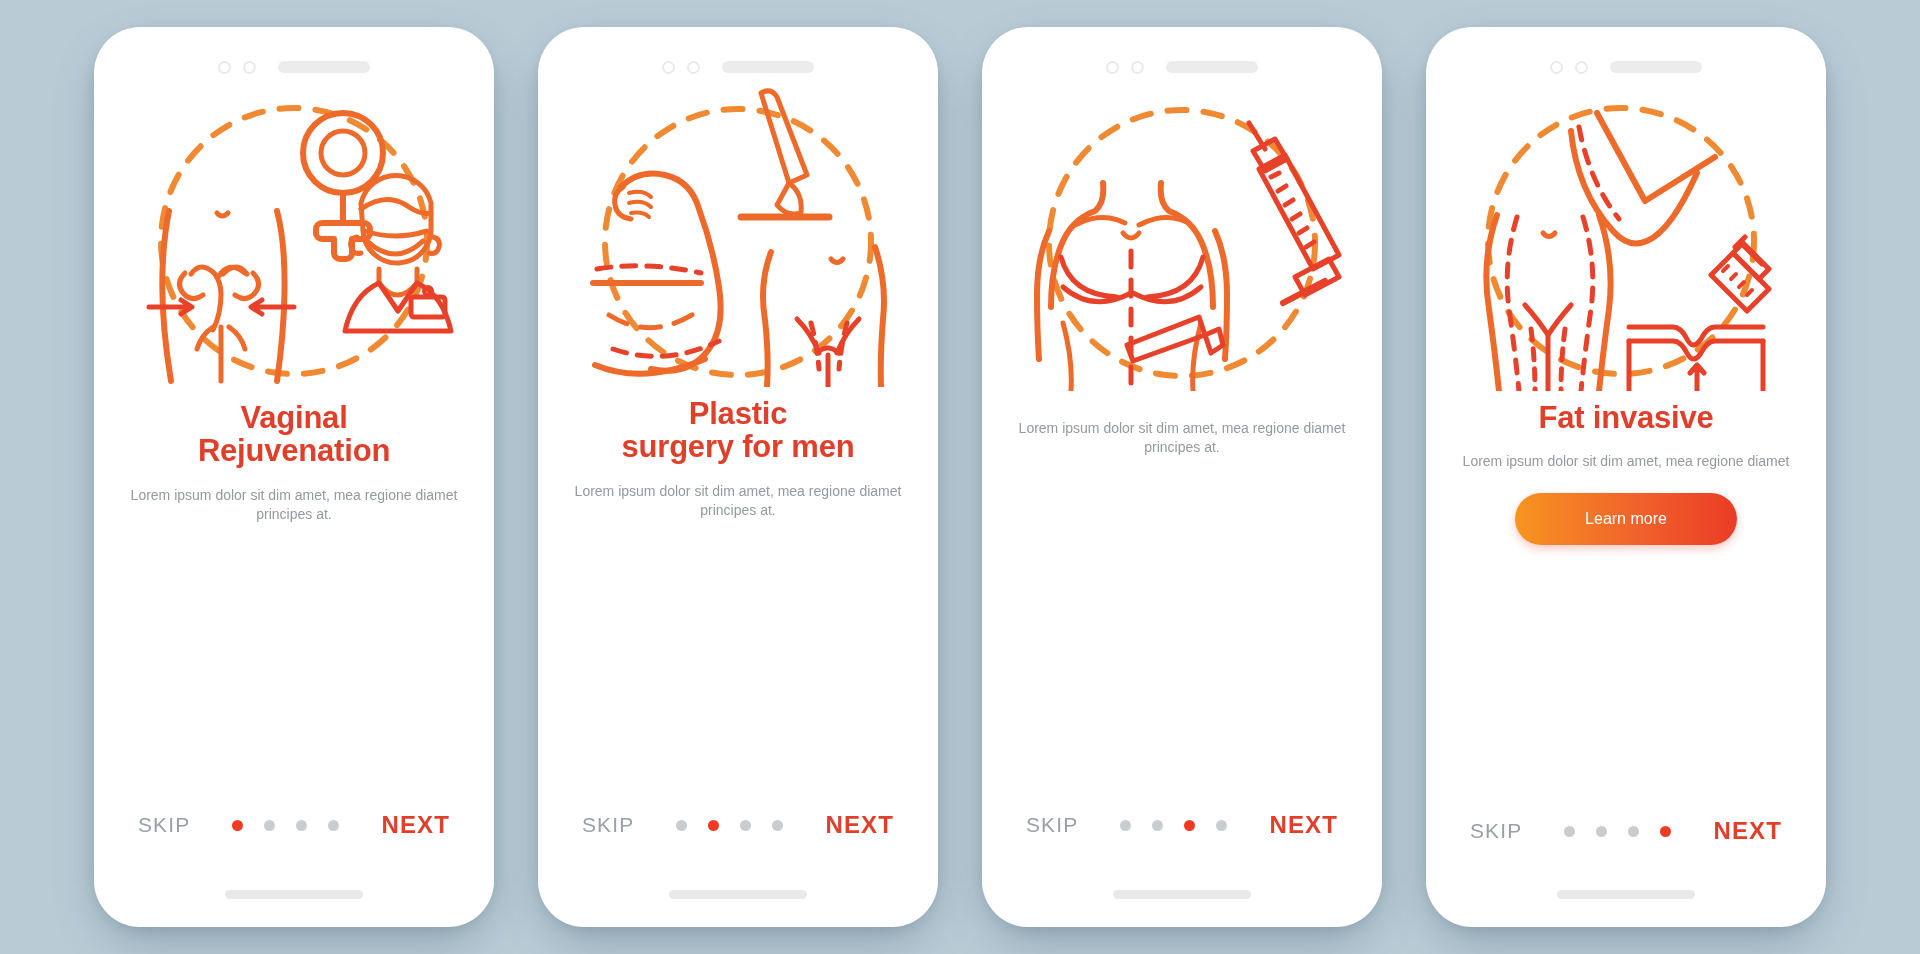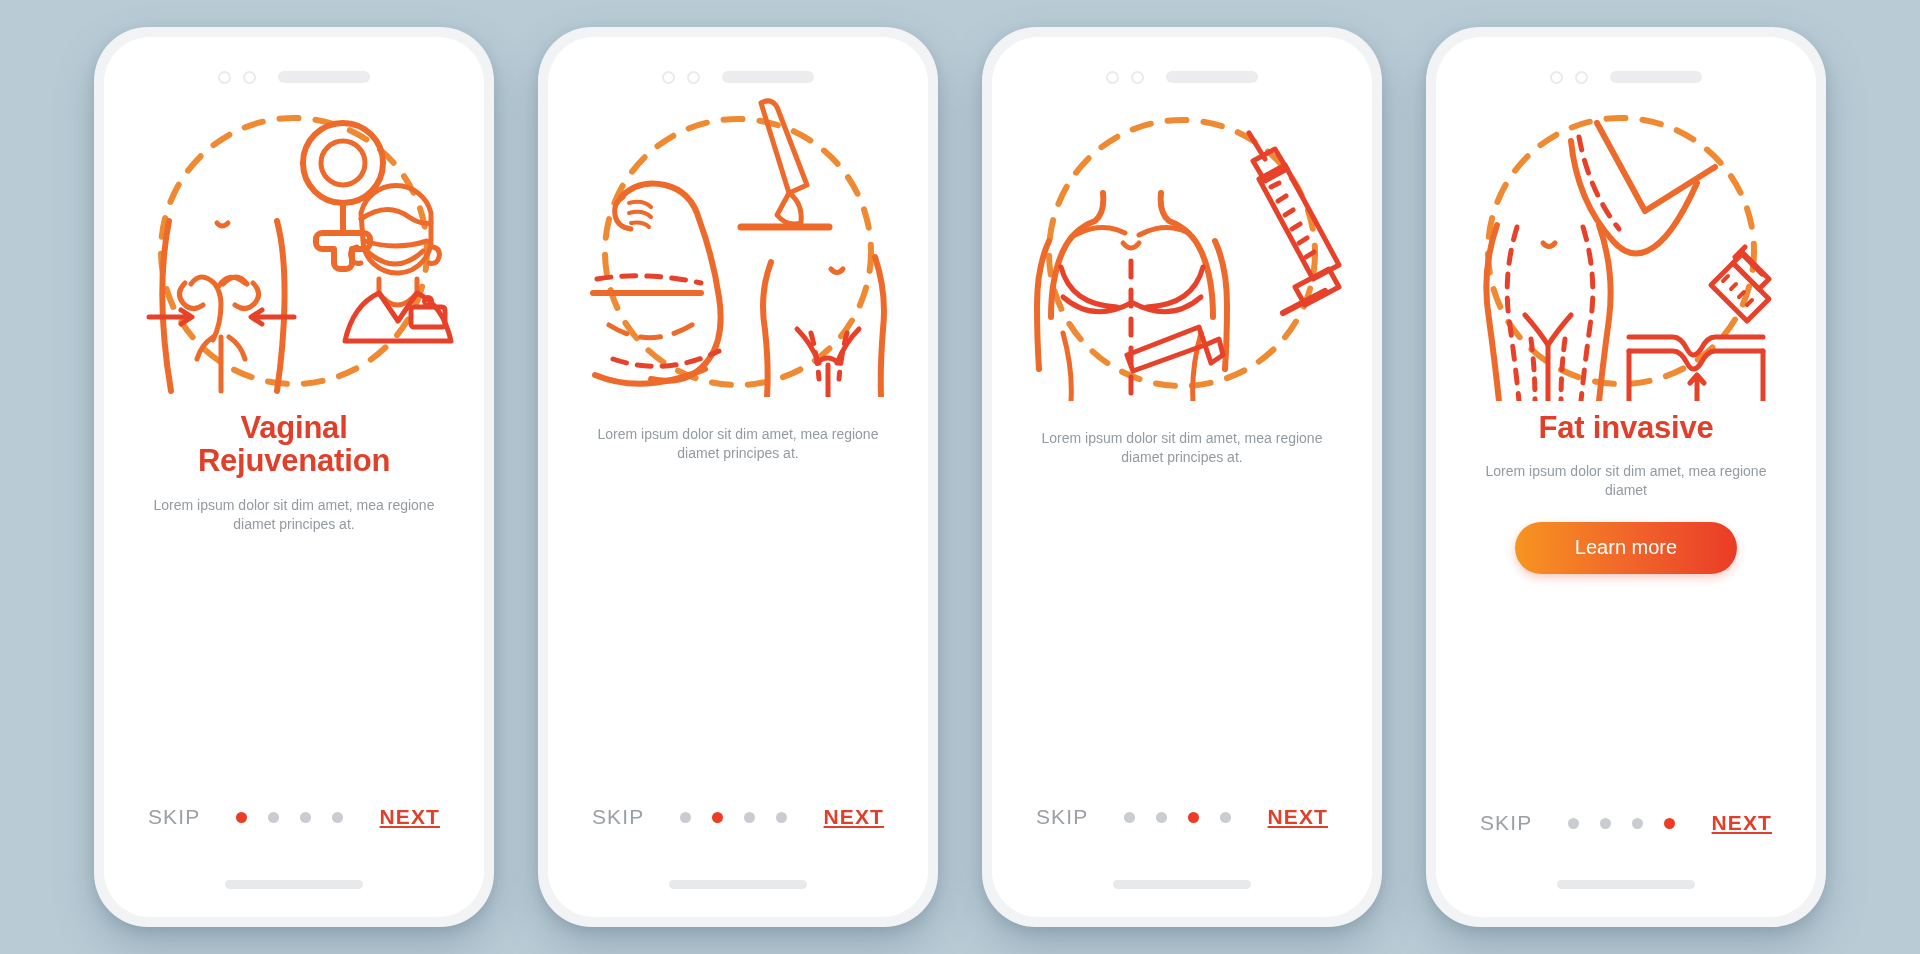--- a/index.html
+++ b/index.html
@@ -20,21 +20,20 @@
     align-items:center;
     gap:44px;
     padding:0 36px;
   }
   .phone {
     position:relative;
     width:400px; height:900px;
     background:#f2f3f5;
     border-radius:54px;
     box-shadow: 0 18px 40px rgba(70,95,115,0.30), 0 4px 12px rgba(70,95,115,0.18);
-    padding:10px;
     flex:0 0 auto;
   }
   .screen {
     position:relative;
     width:100%; height:100%;
     background:#ffffff;
     border-radius:46px;
     overflow:hidden;
     display:flex;
     flex-direction:column;
@@ -93,21 +92,21 @@
     font-weight:400;
   }
   .learn-more {
     margin:22px auto 0;
     display:block;
     width:222px; height:52px;
     border:none;
     border-radius:26px;
     background:linear-gradient(90deg,#f79420 0%,#f0622b 55%,#ea3c26 100%);
     color:#ffffff;
-    font-size:20px;
+    font-size:16px;
     font-family:"Liberation Sans", sans-serif;
     cursor:pointer;
     box-shadow:0 4px 10px rgba(234,70,38,0.28);
   }
   
   .nav {
     position:absolute;
     left:0; right:0;
     bottom:88px;
     display:flex;
@@ -117,28 +116,27 @@
   }
   .skip {
     font-size:21px;
     color:#9aa0a6;
     letter-spacing:1.1px;
     background:none; border:none;
     font-family:"Liberation Sans", sans-serif;
     cursor:pointer;
   }
   .next {
-    font-size:21px;
+    font-size:24px;
     color:#e03f2a;
     font-weight:700;
     letter-spacing:1.1px;
     background:none; border:none;
     font-family:"Liberation Sans", sans-serif;
     cursor:pointer;
-    text-decoration:underline;
   }
   .dots { display:flex; align-items:center; gap:21px; }
   .dot {
     width:11px; height:11px; border-radius:50%;
     background:#c9ccd0;
   }
   .dot.active { background:#ef3b24; }
   .home-bar {
     position:absolute;
     bottom:28px;
@@ -256,20 +254,22 @@
             <path d="M258 172 q6 7 12 0" stroke="#ee6a2b" stroke-width="5"></path>
             <path d="M224 232 q14 14 22 34 M286 232 q-14 14 -22 34" stroke="#e8412a" stroke-width="5"></path>
             <path d="M244 266 q10 -10 22 0" stroke="#e8412a" stroke-width="5"></path>
             <path d="M238 236 q6 22 8 46" stroke="#e8412a" stroke-width="5" stroke-dasharray="11 9"></path>
             <path d="M274 236 q-6 22 -8 46" stroke="#e8412a" stroke-width="5" stroke-dasharray="11 9"></path>
             <path d="M255 268 v32" stroke="#e8412a" stroke-width="5"></path>
           </svg>
         </div>
 
         <div class="texts">
+          <div class="title">Plastic
+surgery for men</div>
           <div class="desc">Lorem ipsum dolor sit dim amet, mea regione diamet principes at.</div>
         </div>
 
         <div class="nav">
           <button class="skip">SKIP</button>
           <div class="dots">
             <span class="dot"></span>
             <span class="dot active"></span>
             <span class="dot"></span>
             <span class="dot"></span>

